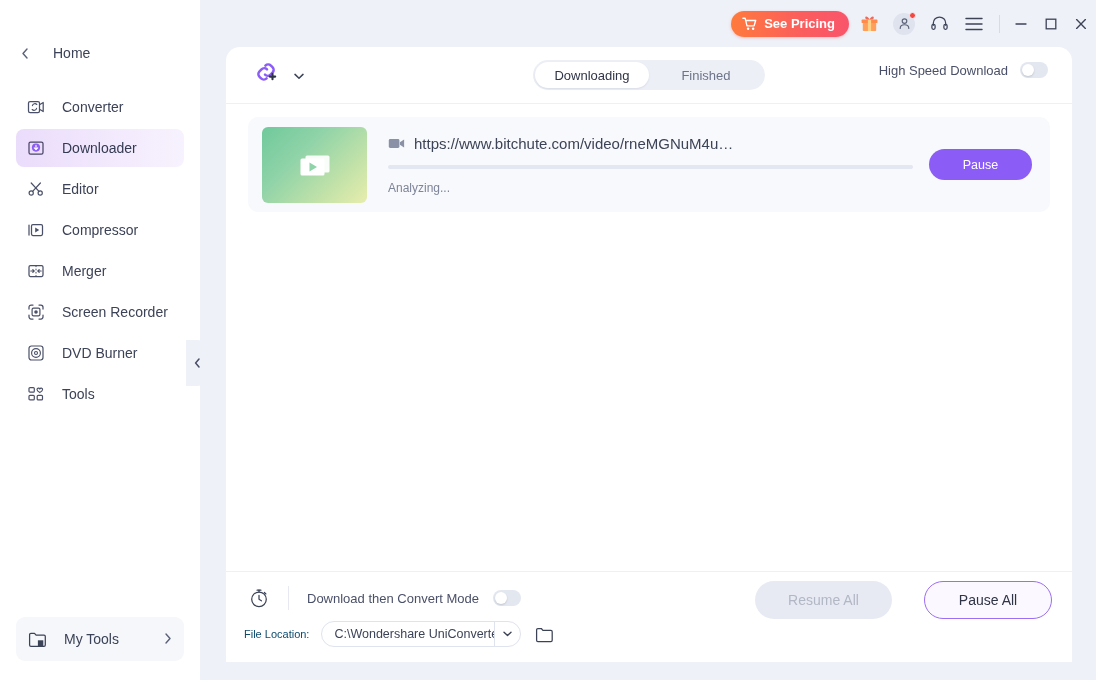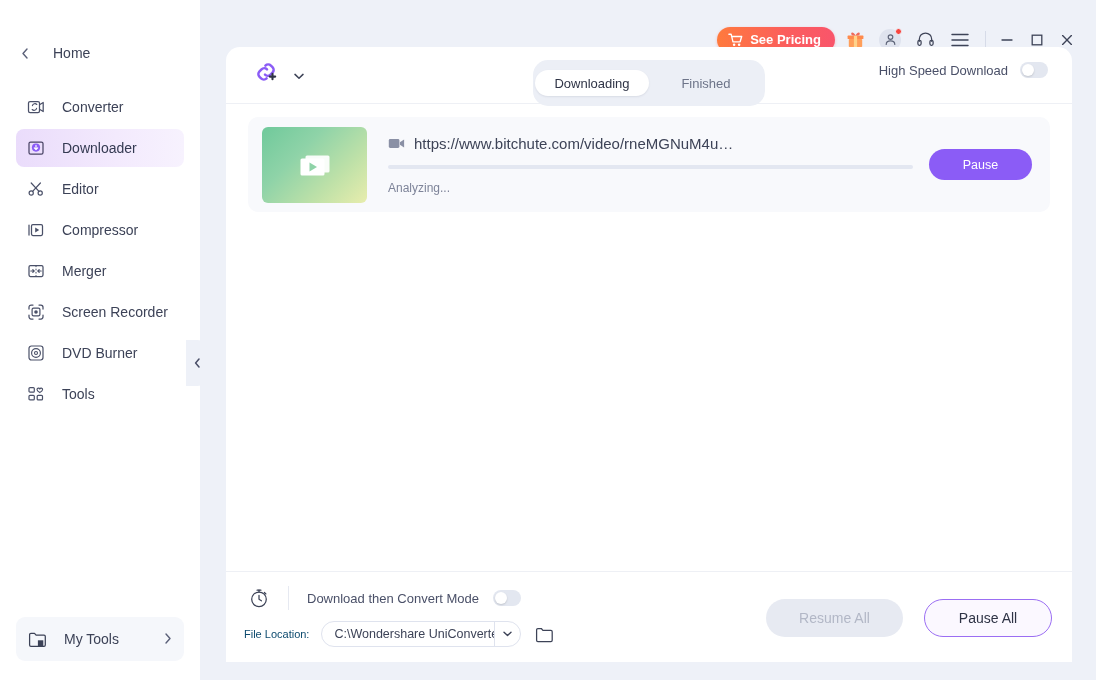--- a/index.html
+++ b/index.html
@@ -10,23 +10,23 @@
     overflow: hidden;
   }
   .app {
     position: relative;
     width: 1096px; height: 680px;
     background: #eef1f8;
   }
 
   
   .titlebar {
-    position: absolute; top:16px; left:0; width:1096px; height:47px;
+    position: absolute; top:0; left:0; width:1096px; height:47px;
     display:flex; align-items:center; justify-content:flex-end;
-    padding-right: 14px;
+    padding-right: 0;
     background: transparent;
   }
   .pricing-btn {
     display:flex; align-items:center; gap:7px;
     height: 26px; padding: 0 14px 0 11px;
     border-radius: 13px;
     background: linear-gradient(90deg,#ff7a3d 0%, #fb5d5d 60%, #f9556b 100%);
     color:#fff; font-size:13px; font-weight:bold;
     border:none; cursor:pointer;
     box-shadow: 0 1px 3px rgba(250,90,90,.35);
@@ -119,21 +119,21 @@
   .addlink {
     display:flex; align-items:center; margin-left: 26px; cursor:pointer;
   }
   .addlink .chev { margin-left:12px; }
 
   .tabs {
     position:absolute; left:50%; transform:translateX(-50%);
     top:13px;
     display:flex; align-items:center;
     background:#eceff6; border-radius:15px; padding:2px;
-    height:46px; width:232px;
+    height:30px; width:232px;
   }
   .tab {
     flex:1; height:26px; border-radius:13px;
     display:flex; align-items:center; justify-content:center;
     font-size:13px; color:#6d7489; cursor:pointer;
   }
   .tab.active {
     background:#ffffff; color:#2f3446;
     box-shadow: 0 1px 2px rgba(45,55,85,.10);
   }
@@ -203,21 +203,21 @@
   .floc-text {
     font-size:12.5px; color:#3d4357; padding: 0 6px 0 12px;
     max-width: 172px; white-space:nowrap; overflow:hidden;
   }
   .floc-drop {
     width:26px; height:26px; border-left:1px solid #dfe3ee;
     display:flex; align-items:center; justify-content:center; cursor:pointer;
   }
   .folder-btn { margin-left:14px; cursor:pointer; display:flex; }
 
-  .bb-actions { position:absolute; right:20px; top:27px; display:flex; align-items:center; gap:21px; }
+  .bb-actions { position:absolute; right:20px; top:9px; display:flex; align-items:center; gap:32px; }
   .resume-all {
     width:137px; height:38px; border-radius:19px;
     background:#e7eaf2; color:#b2b7c6; border:none;
     font-size:14px; cursor:default;
   }
   .pause-all {
     width:128px; height:38px; border-radius:19px;
     background:#fbf8ff; color:#2f3446; border:1.3px solid #9b6ef3;
     font-size:14px; cursor:pointer;
   }

